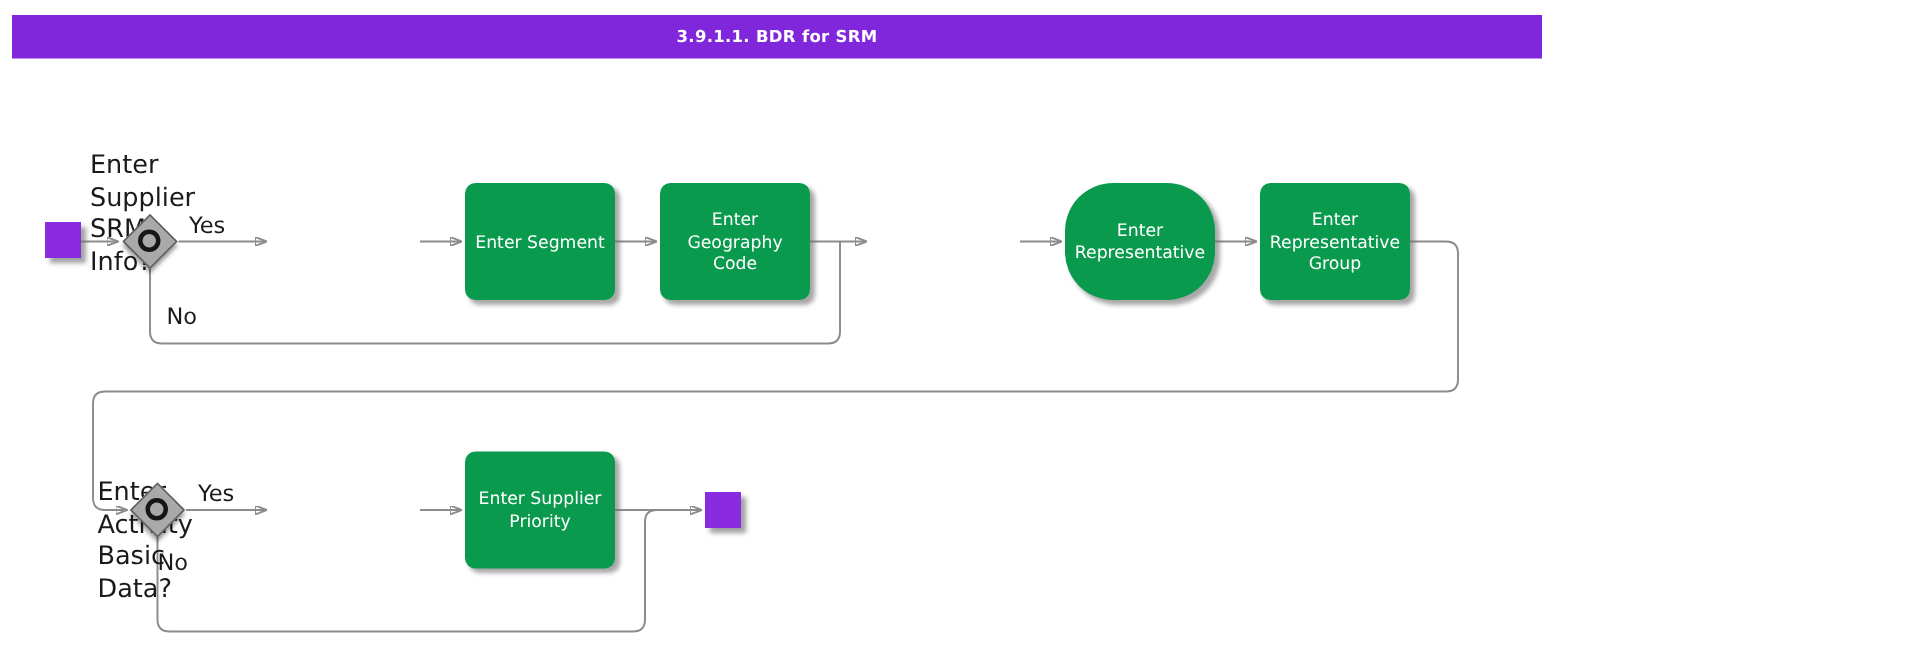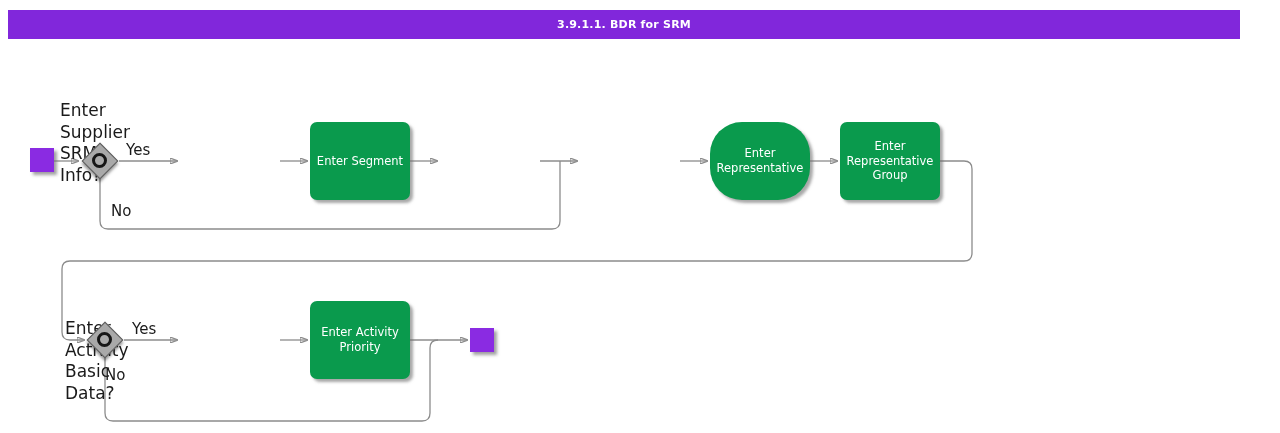--- a/index.html
+++ b/index.html
@@ -1,20 +1,20 @@
 <!DOCTYPE html>
 <html style="--title-bar-bg: #8127DB; --event-node-bg: #8A2BE2; --task-bg: #0A9A4D; --connector: #8C8C8C; --gateway-fill: #A9A9A9; --label-text: #1A1A1A;"><head>
 <meta charset="utf-8">
 <style>
   html,body{margin:0;padding:0;background:#ffffff;}
   body{font-family:"DejaVu Sans", sans-serif;}
   .canvas{position:relative;width:1280px;height:433px;background:#fff;overflow:hidden;}
 
   .title-bar{
-    position:absolute;left:8px;top:10px;width:1232px;height:29px;
+    position:absolute;left:8px;top:10px;width:1020px;height:29px;
     background:var(--title-bar-bg,#8127DB);
     display:flex;align-items:center;justify-content:center;
   }
   .title-bar span{color:#fff;font-size:11px;font-weight:bold;letter-spacing:.2px;}
 
   .svg-layer{position:absolute;left:0;top:0;width:1280px;height:433px;}
   .svg-layer path{stroke:var(--connector,#8C8C8C);stroke-width:1.3;fill:none;}
 
   .event-node{
     position:absolute;width:24px;height:24px;
@@ -79,32 +79,35 @@
 
   <div class="flow-label" style="left:60px;top:100px;width:80px;">Enter Supplier SRM Info?</div>
   <div class="gateway" style="left:87px;top:148px;"></div>
   <div class="gateway-circle" style="left:92px;top:153px;"></div>
   <div class="yn-label" style="left:126px;top:141px;">Yes</div>
   <div class="yn-label" style="left:111px;top:202px;">No</div>
 
   <div class="task" style="left:310px;top:122px;">
     <span>Enter Segment</span>
   </div>
+  <div class="task" style="left:440px;top:122px;">
+    <span>Enter Geography Code</span>
+  </div>
   <div class="task" style="left:710px;top:122px;border-radius:32px;">
     <span>Enter Representative</span>
   </div>
   <div class="task" style="left:840px;top:122px;">
     <span>Enter Representative Group</span>
   </div>
 
   <div class="flow-label" style="left:65px;top:274px;width:80px;margin-top:44px;">Enter Activity Basic Data?</div>
   <div class="gateway" style="left:92px;top:327px;"></div>
   <div class="gateway-circle" style="left:97px;top:332px;"></div>
   <div class="yn-label" style="left:132px;top:320px;">Yes</div>
   <div class="yn-label" style="left:105px;top:366px;">No</div>
 
   <div class="task" style="left:310px;top:301px;">
-    <span>Enter Activity Priority</span>
+    <span>Enter Supplier Priority</span>
   </div>
 
   <div class="event-node" style="left:470px;top:328px;"></div>
 
 </div>
 
 </body></html>

